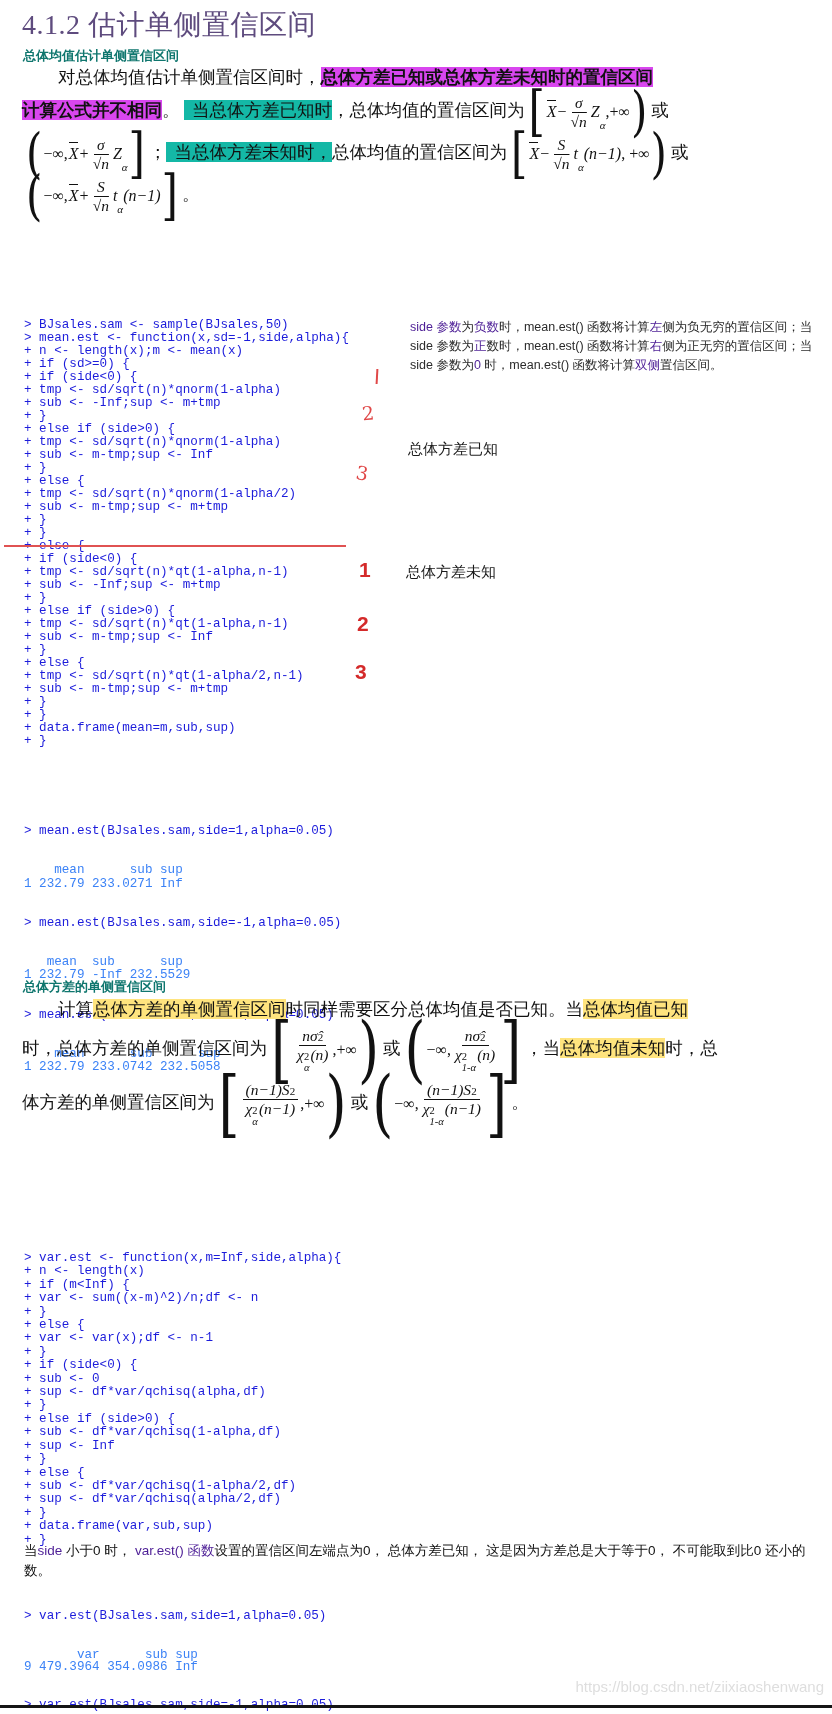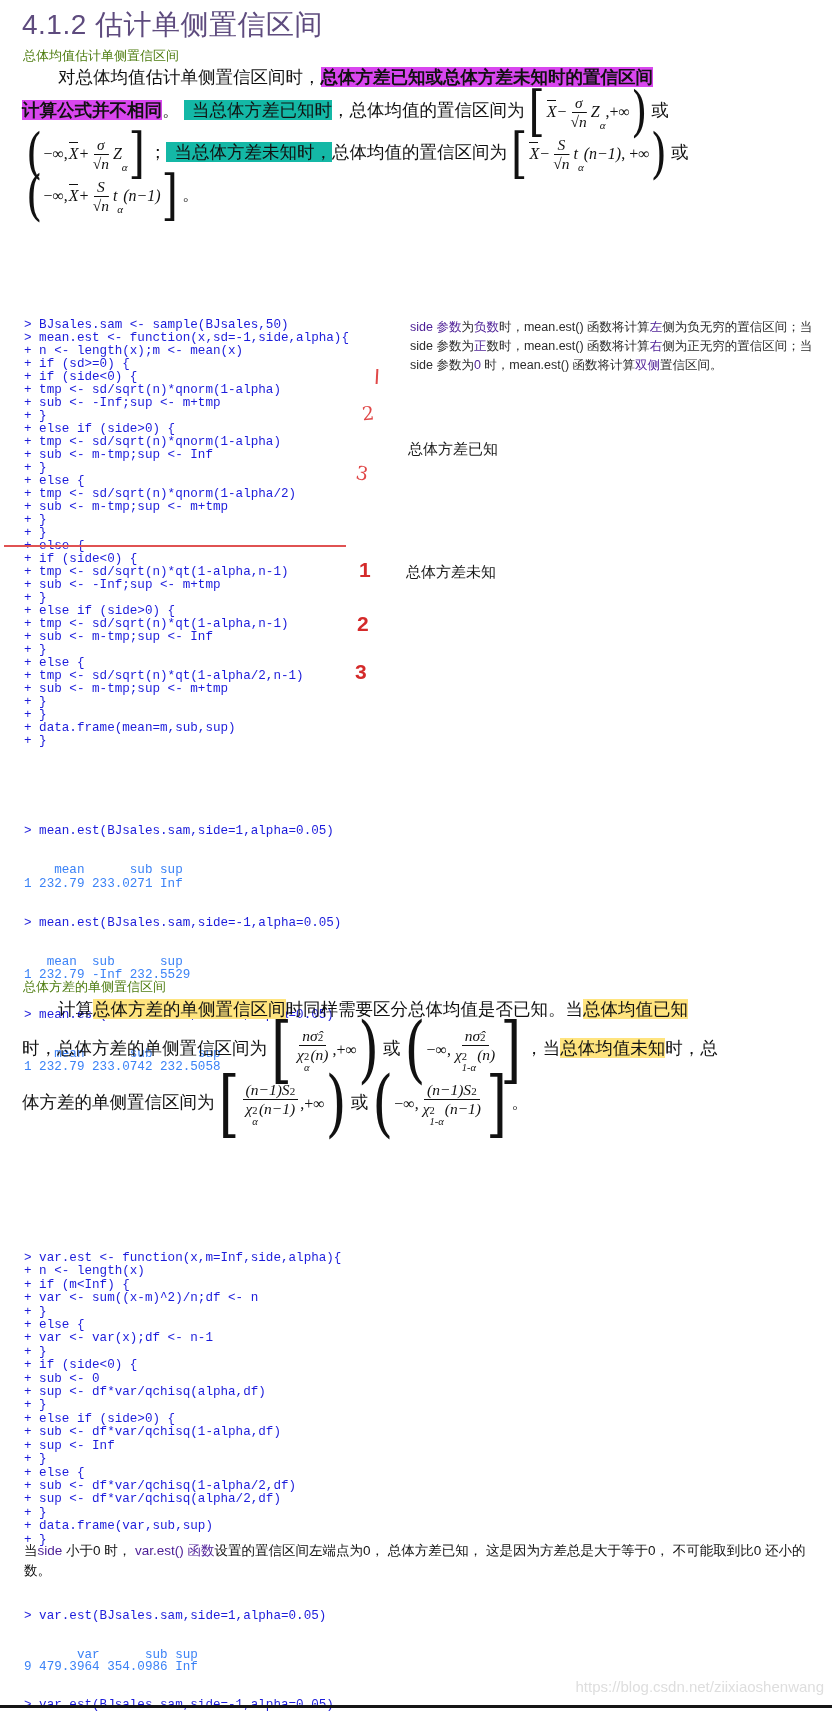--- a/index.html
+++ b/index.html
@@ -1,21 +1,21 @@
 <!DOCTYPE html>
 <html><head>
 <meta charset="utf-8">
 <style>
   html,body{margin:0;padding:0;background:#fff;}
   .page{position:relative;width:832px;height:1714px;background:#fff;overflow:hidden;
         font-family:"Liberation Sans",sans-serif;color:#1a1a1a;}
   
   .h-main{position:absolute;left:22px;top:6px;font-size:28px;font-weight:500;color:#5e4b7e;
-          font-family:Liberation Sans, sans-serif;letter-spacing:0.5px;}
-  .h-green{position:absolute;left:23px;font-size:13px;color:#4d7c0f;font-weight:400;}
+          font-family:Liberation Serif, serif;letter-spacing:0.5px;}
+  .h-green{position:absolute;left:23px;font-size:13px;color:#0f766e;font-weight:700;}
   
   .para{position:absolute;left:22px;width:800px;font-family:"Liberation Serif",serif;
         font-size:17.5px;color:#111;line-height:1.55;}
   .indent{display:inline-block;width:36px;}
   .hl-purple{background:#d946ef;font-weight:bold;}
   .hl-yellow{background:#14b8a6;padding-left:8px;}
   .hl-soft{background:#ffe47e;}
   
   .formula{display:inline-flex;align-items:center;vertical-align:middle;margin:0 3px;
            font-family:"Liberation Serif",serif;font-size:16px;}

